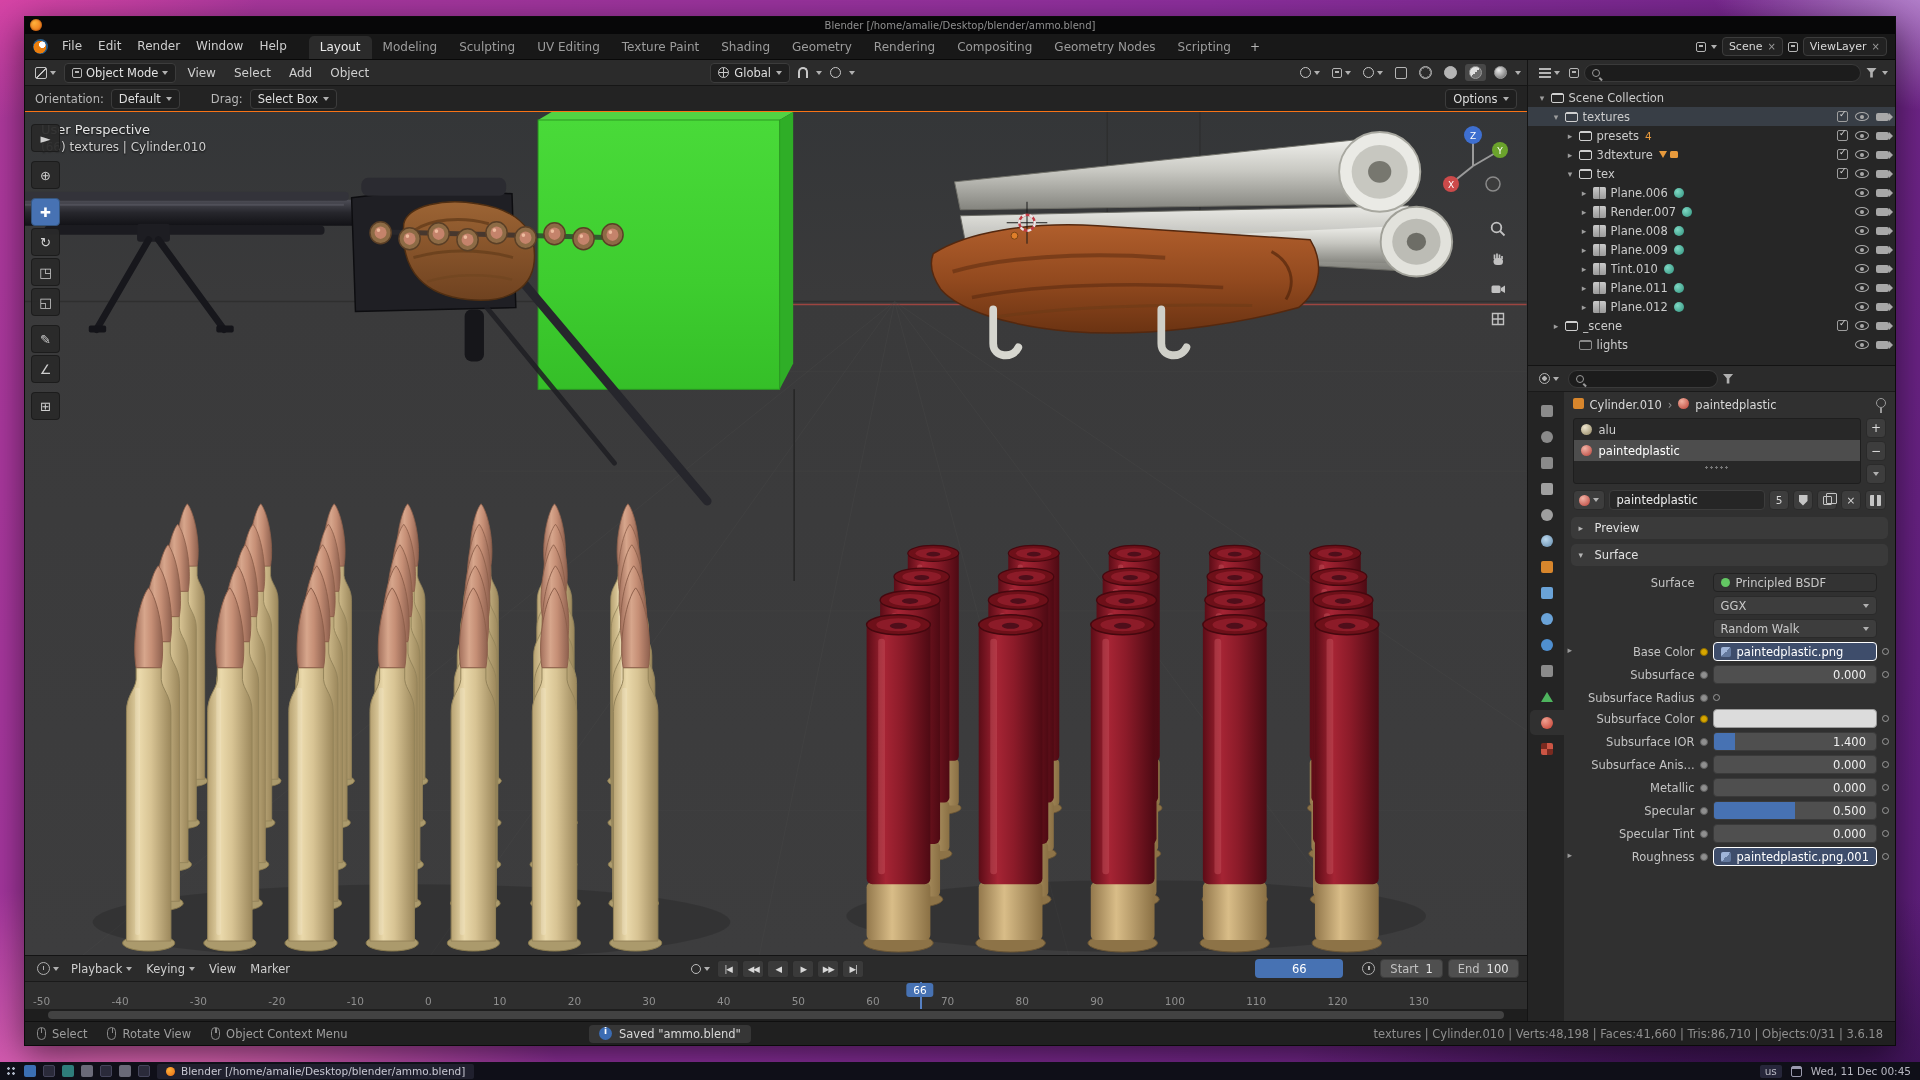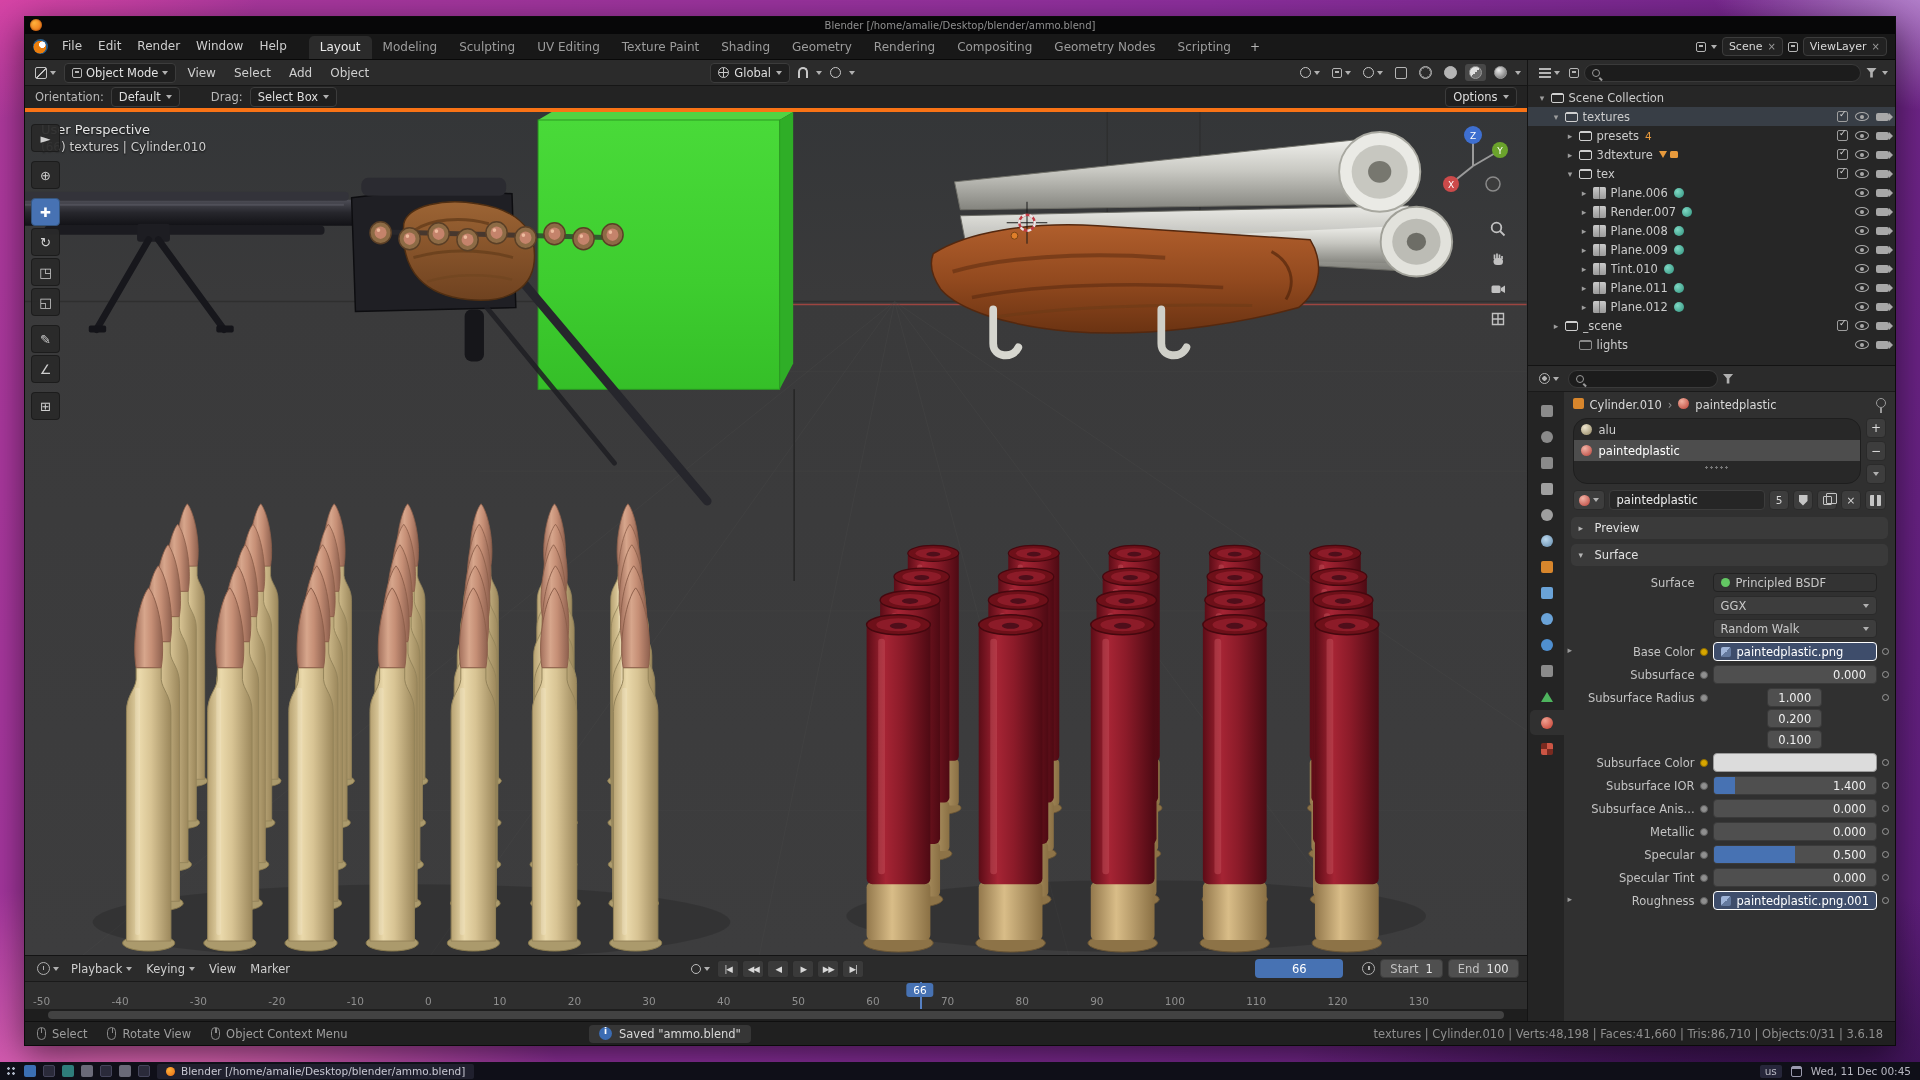--- a/index.html
+++ b/index.html
@@ -45,21 +45,21 @@
 .vh-right{margin-left:auto;display:flex;align-items:center;gap:4px}
 .ibtn{display:flex;align-items:center;gap:3px;padding:2px 4px;border-radius:3px}
 .ibtn.on{background:#474747}
 .sph{width:13px;height:13px;border-radius:50%;border:1.5px solid #b5b5b5}
 .sph.wire{background:radial-gradient(circle,transparent 55%,rgba(181,181,181,.5) 56%)}
 .sph.solid{background:#b5b5b5;border-color:#b5b5b5}
 .sph.mat{background:linear-gradient(135deg,#e0e0e0 50%,#6f6f6f 50%);border-color:#9a9a9a}
 .sph.rend{background:radial-gradient(circle at 34% 30%,#ececec,#5f5f5f);border-color:#9a9a9a}
 .xray{width:12px;height:12px;border:1.2px solid #b5b5b5;border-radius:2px;background:linear-gradient(90deg,transparent 46%,#b5b5b5 46% 54%,transparent 54%)}
 
-.toolsettings{flex:0 0 26px;background:#232323;border-bottom:4px solid #f97316;display:flex;align-items:center;gap:7px;padding:0 10px}
+.toolsettings{flex:0 0 26px;background:#232323;border-bottom:1px solid #f97316;display:flex;align-items:center;gap:7px;padding:0 10px}
 .ts-label{font-size:11.5px;color:#b9b9b9}
 .ts-right{margin-left:auto}
 
 .viewport{flex:1;position:relative;min-height:0;background:linear-gradient(180deg,#343638 0%,#3a3a3b 22%,#3d3d3e 100%);overflow:hidden}
 .scene-svg{position:absolute;inset:0;width:100%;height:100%}
 .vtoolbar{position:absolute;left:6px;top:12px;display:flex;flex-direction:column;gap:2px;z-index:6}
 .vtool{width:29px;height:28px;border-radius:4px;background:rgba(41,41,41,.94);color:#cfcfcf;font-size:13px;display:flex;align-items:center;justify-content:center;border:1px solid rgba(20,20,20,.6)}
 .vtool.active{background:#4772b3;color:#fff;border-color:#35567f}
 .vtool:nth-child(2){margin-top:7px}
 .vtool:nth-child(3){margin-top:7px}
@@ -148,21 +148,21 @@
 .ti.c-red{background:radial-gradient(circle at 35% 30%,#f0a090,#c23c2e);border-radius:50%}
 .ti.c-check{background:conic-gradient(#cc5544 0 25%,#7a2a20 0 50%,#cc5544 0 75%,#7a2a20 0);border-radius:2px}
 .pcontent{flex:1;background:#303030;display:flex;flex-direction:column;min-width:0;overflow:hidden;font-size:11.5px;color:#c9c9c9}
 .pcrumb{display:flex;align-items:flex-start;gap:6px;padding:6px 9px 4px;color:#d8d8d8}
 .bc-ico{width:11px;height:11px;border-radius:2px;background:#d8862c}
 .bc-mat{width:11px;height:11px;border-radius:50%;background:radial-gradient(circle at 35% 30%,#f0b0a0,#bb4034)}
 .bc-sep{color:#8f8f8f}
 .pin{width:10px;height:10px;border:1.5px solid #9a9a9a;border-radius:50%;position:relative;margin-left:auto}
 .pin::after{content:"";position:absolute;left:3px;top:9px;width:1.5px;height:5px;background:#9a9a9a}
 .slots{display:flex;gap:5px;padding:2px 9px}
-.slot-list{flex:1;background:#282828;border:1px solid #1e1e1e;border-radius:14px;overflow:hidden}
+.slot-list{flex:1;background:#282828;border:1px solid #1e1e1e;border-radius:3px;overflow:hidden}
 .slot-row{height:21px;display:flex;align-items:center;gap:7px;padding:0 7px;color:#cfcfcf}
 .slot-row.active{background:#4d4d4d;color:#fff}
 .slot-ico{width:11px;height:11px;border-radius:50%}
 .slot-ico.mat-alu{background:radial-gradient(circle at 35% 30%,#efe6cf,#8f8460)}
 .slot-ico.mat-red{background:radial-gradient(circle at 35% 30%,#f2b3a6,#b84038)}
 .slot-grip{height:12px;display:flex;align-items:center;justify-content:center}
 .grip-dots{width:26px;height:5px;background:radial-gradient(circle,#777 1px,transparent 1.4px);background-size:5px 5px}
 .slot-ops{display:flex;flex-direction:column;gap:3px}
 .sop{width:20px;height:20px;background:#3d3d3d;border:1px solid #2a2a2a;border-radius:4px;color:#ddd;font-size:12px;display:flex;align-items:center;justify-content:center}
 .mat-row{display:flex;align-items:center;gap:4px;padding:4px 9px 2px}
@@ -1201,29 +1201,20 @@
                       </span>
 
                     </span>
                     <span class="kdot"></span>
                   </div>
 
                   <div class="prow val3">
                     <span class="pexp">▸</span>
                     <span class="plabel">Subsurface Radius</span>
                     <span class="pdot dot-gray"></span>
-                    <span class="parea">
-
-                      <span class="fv f-val3">
-                        <span class="f3">1.000</span>
-                        <span class="f3">0.200</span>
-                        <span class="f3">0.100</span>
-                      </span>
-
-                    </span>
                     <span class="kdot"></span>
                   </div>
 
                   <div class="prow color">
                     <span class="pexp">▸</span>
                     <span class="plabel">Subsurface Color</span>
                     <span class="pdot dot-yellow"></span>
                     <span class="parea">
 
                       <span class="fv f-color"></span>

